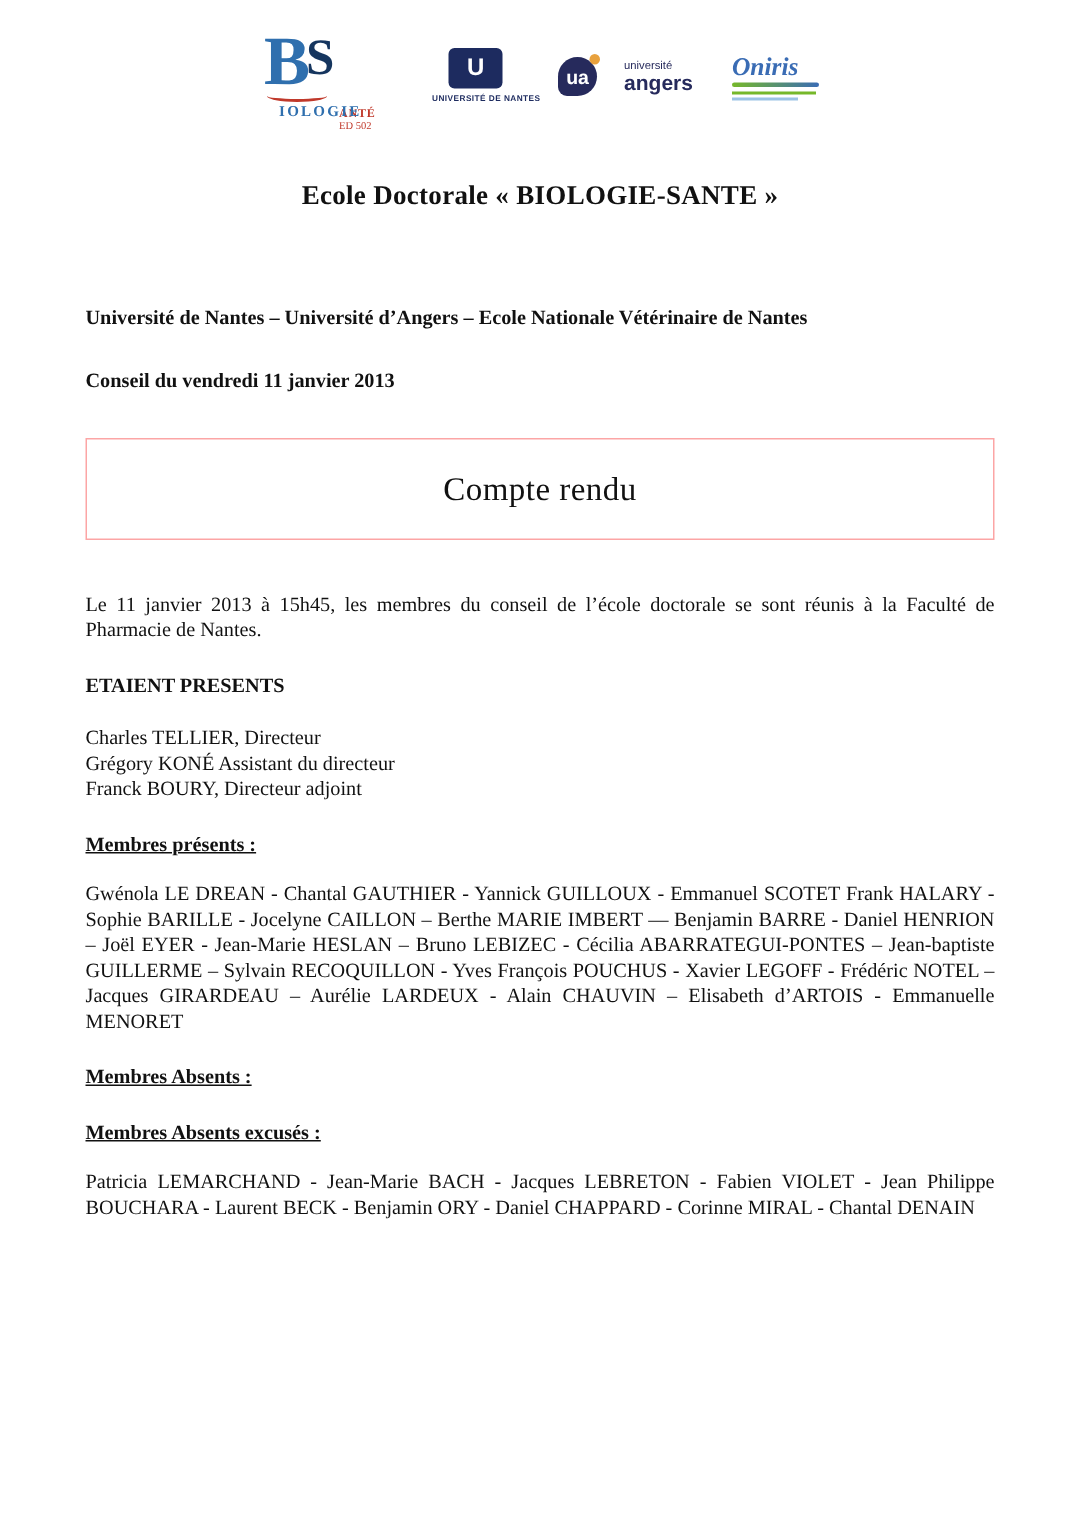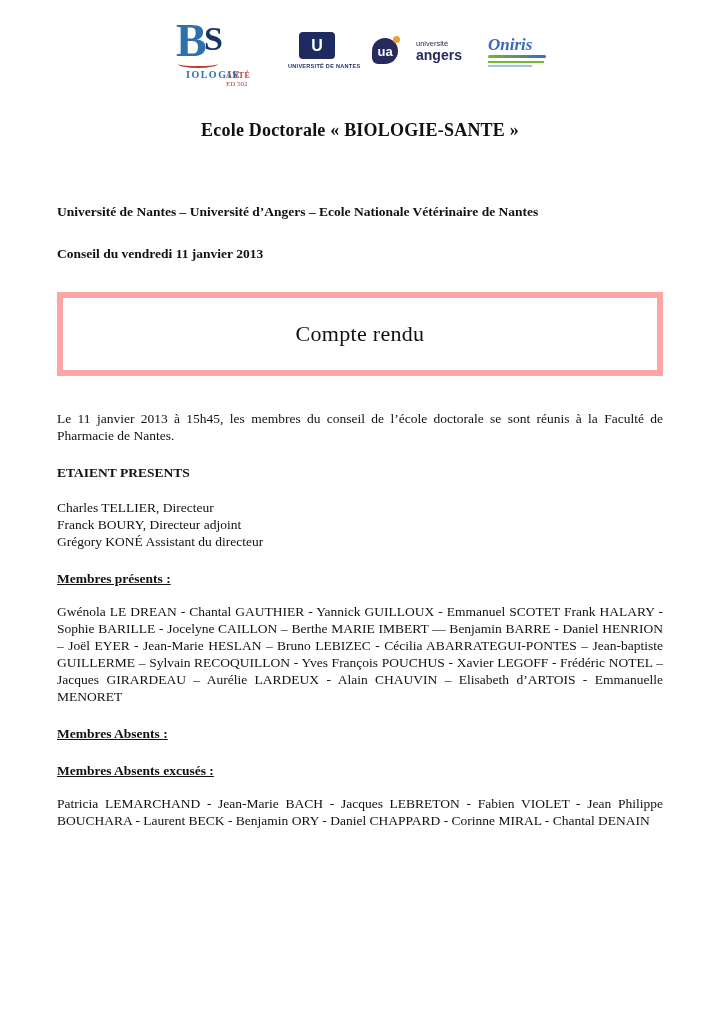--- a/index.html
+++ b/index.html
@@ -63,21 +63,21 @@
     text-align:center; margin-top:36px;
     font-size:18px; font-weight:bold; letter-spacing:0.2px;
   }
   .subtitle {
     margin-top:62px; font-size:14px; font-weight:bold; white-space:nowrap;
   }
   .meeting {
     margin-top:26px; text-align:left; font-size:13.5px; font-weight:bold;
   }
   .cr-box {
-    margin-top:30px; height:84px; border:6px solid #fca5a5;
+    margin-top:30px; height:68px; border:1px solid #fca5a5;
     display:flex; align-items:center; justify-content:center;
   }
   .cr-box span { font-size:22px; letter-spacing:0.3px; }
 
   .body-text { font-size:13.5px; line-height:17px; }
   .intro { margin-top:34px; text-align:justify; }
   .present-heading { margin-top:20px; font-weight:bold; }
   .staff { margin-top:18px; }
   .section-heading { margin-top:20px; font-weight:bold; }
   .section-heading .u { text-decoration:underline; }
@@ -132,22 +132,22 @@
   <div class="cr-box">
     <span>Compte rendu</span>
   </div>
 
   <p class="intro body-text">Le 11 janvier 2013 à 15h45, les membres du conseil de l’école doctorale se sont réunis à la Faculté de Pharmacie de Nantes.</p>
 
   <p class="present-heading body-text">ETAIENT PRESENTS</p>
 
   <div class="staff body-text">
     <p>Charles TELLIER, Directeur</p>
+    <p>Grégory KONÉ Assistant du directeur</p>
     <p>Franck BOURY, Directeur adjoint</p>
-    <p>Grégory KONÉ Assistant du directeur</p>
   </div>
 
   <section>
     <p class="section-heading body-text">
       <span class="u">Membres présents :</span>
     </p>
     <p class="member-list body-text">Gwénola LE DREAN - Chantal GAUTHIER - Yannick GUILLOUX - Emmanuel SCOTET Frank HALARY - Sophie BARILLE - Jocelyne CAILLON – Berthe MARIE IMBERT — Benjamin BARRE - Daniel HENRION – Joël EYER - Jean-Marie HESLAN – Bruno LEBIZEC - Cécilia ABARRATEGUI-PONTES – Jean-baptiste GUILLERME – Sylvain RECOQUILLON - Yves François POUCHUS - Xavier LEGOFF - Frédéric NOTEL – Jacques GIRARDEAU – Aurélie LARDEUX - Alain CHAUVIN – Elisabeth d’ARTOIS - Emmanuelle MENORET</p>
   </section>
 
   <section>

